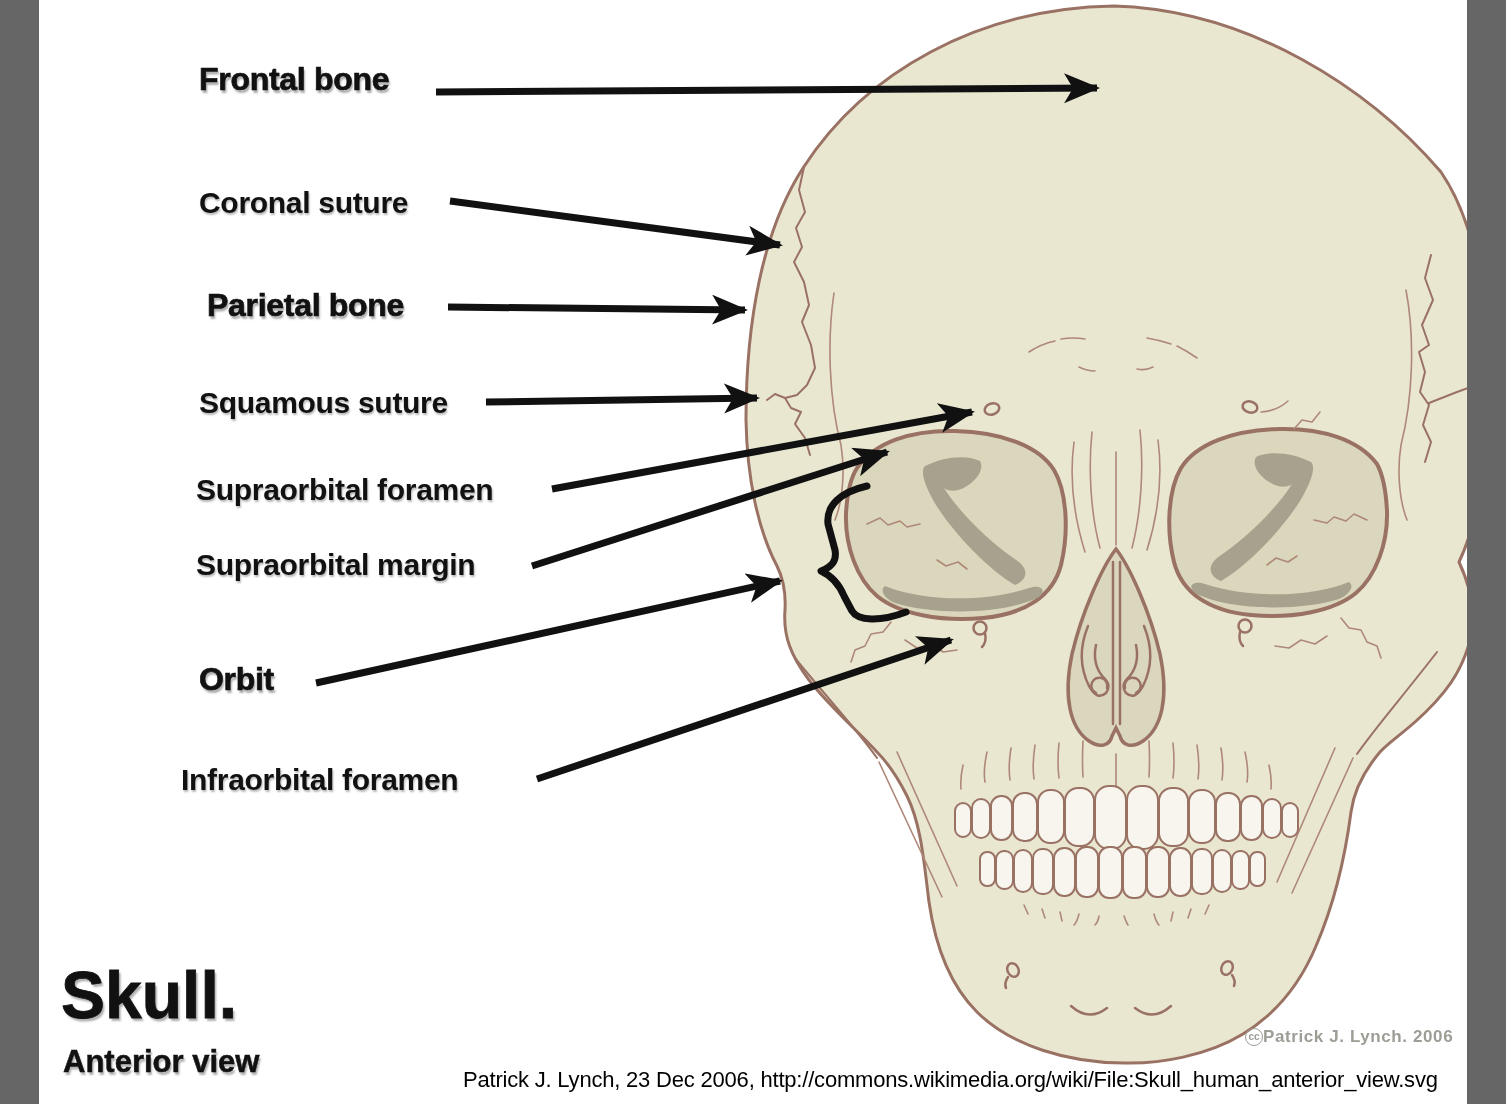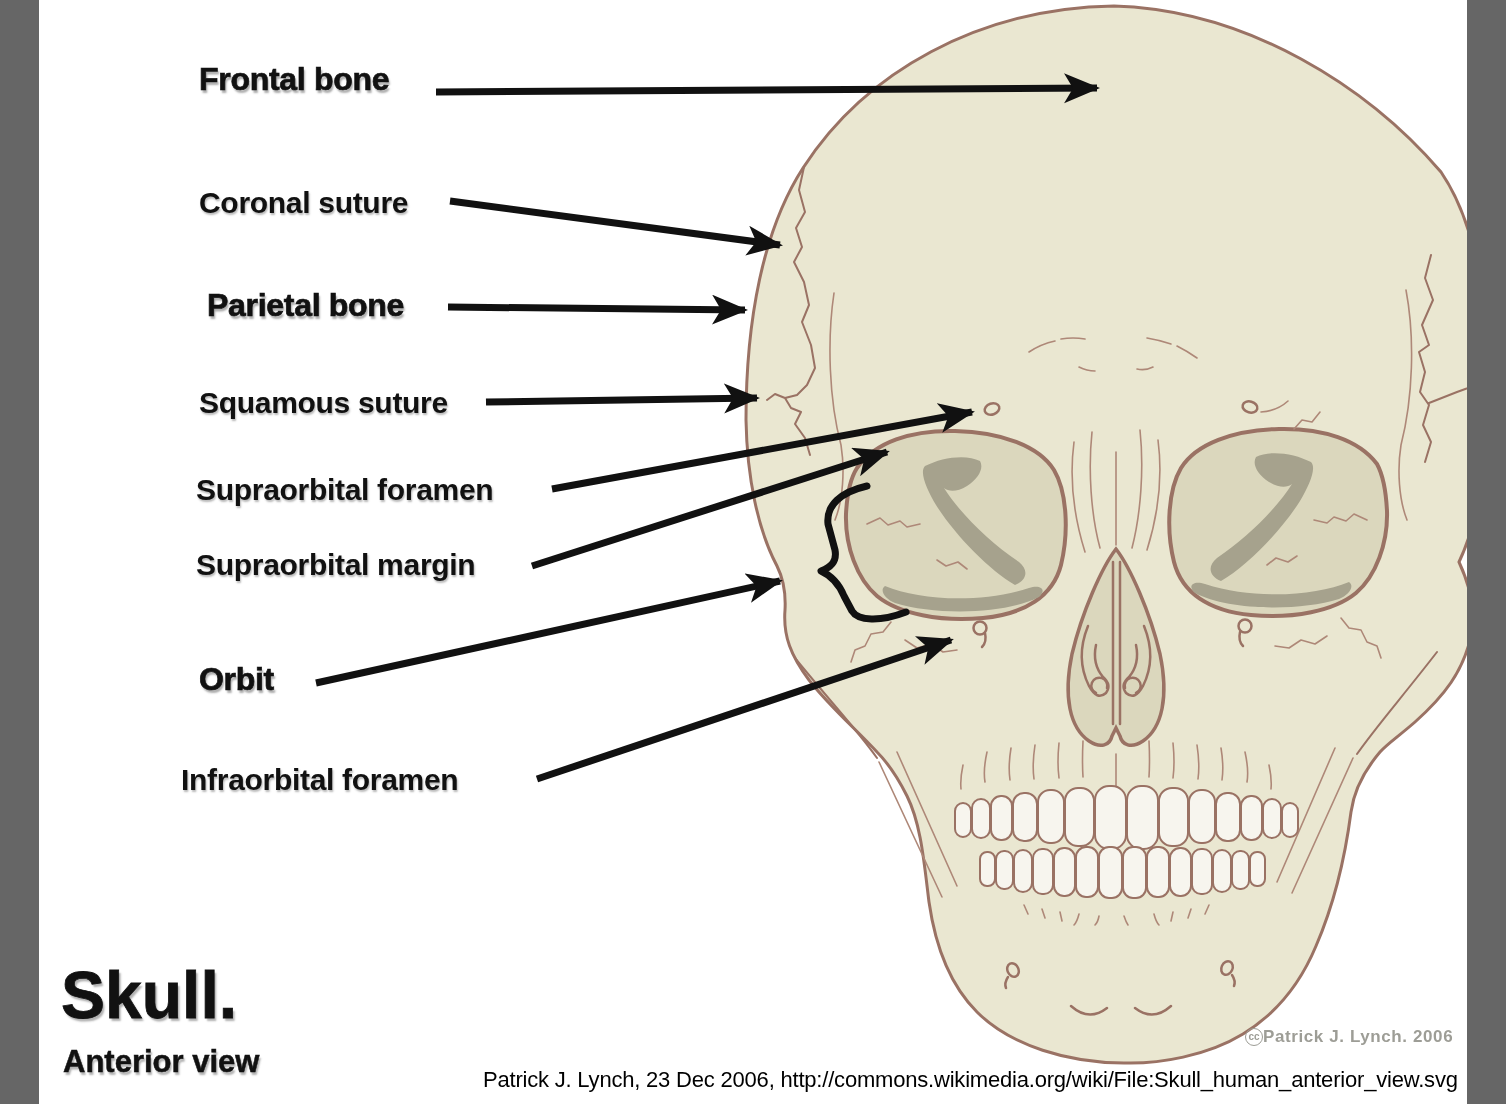--- a/index.html
+++ b/index.html
@@ -24,21 +24,21 @@
     position:absolute; left:22px; top:962px; font-size:66px; font-weight:bold;
     color:var(--ink); -webkit-text-stroke:0.8px var(--ink);
     text-shadow:2px 3px 2px rgba(60,60,60,0.4); line-height:1.0;
   }
   .subtitle{
     position:absolute; left:24px; top:1046px; font-size:31px; font-weight:bold;
     color:var(--ink); -webkit-text-stroke:0.5px var(--ink);
     text-shadow:1.5px 2.5px 2px rgba(60,60,60,0.4); line-height:1.0;
   }
   .attribution{
-    position:absolute; left:444px; top:1067px; font-size:22px; color:#000;
+    position:absolute; left:424px; top:1067px; font-size:22px; color:#000;
     letter-spacing:-0.2px; white-space:nowrap; font-weight:normal;
   }
   .page-number{
     position:absolute; left:1471px; top:1025px; font-size:30px; color:#222;
   }
   .watermark{
     position:absolute; left:1206px; top:1027px; font-size:17px; font-weight:bold;
     color:var(--watermark-gray); letter-spacing:0.6px; white-space:nowrap;
     display:flex; align-items:center; 
   }

